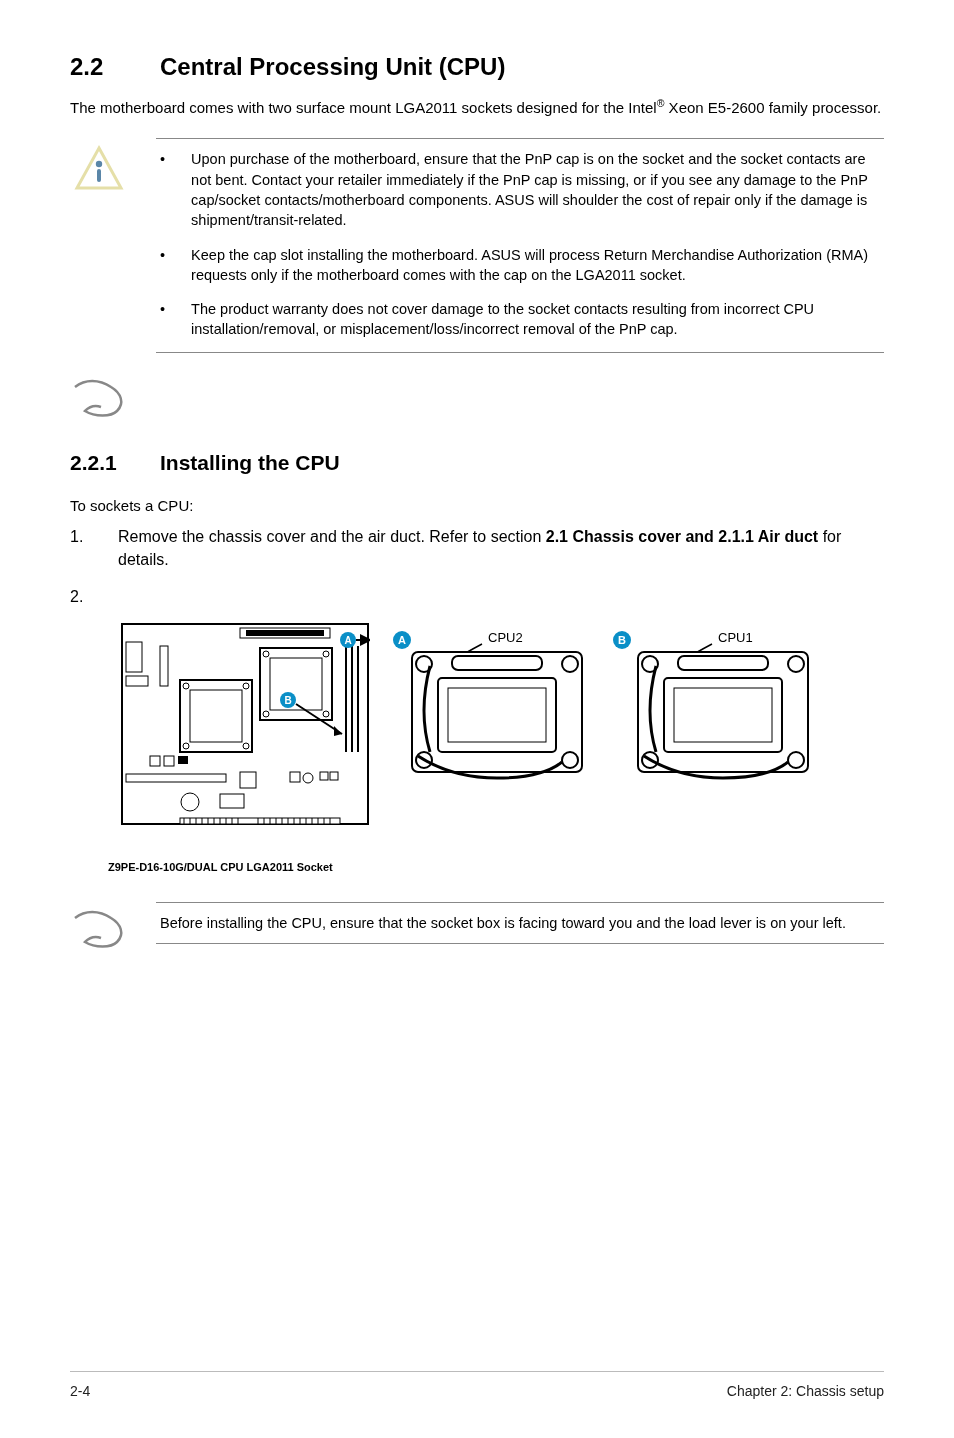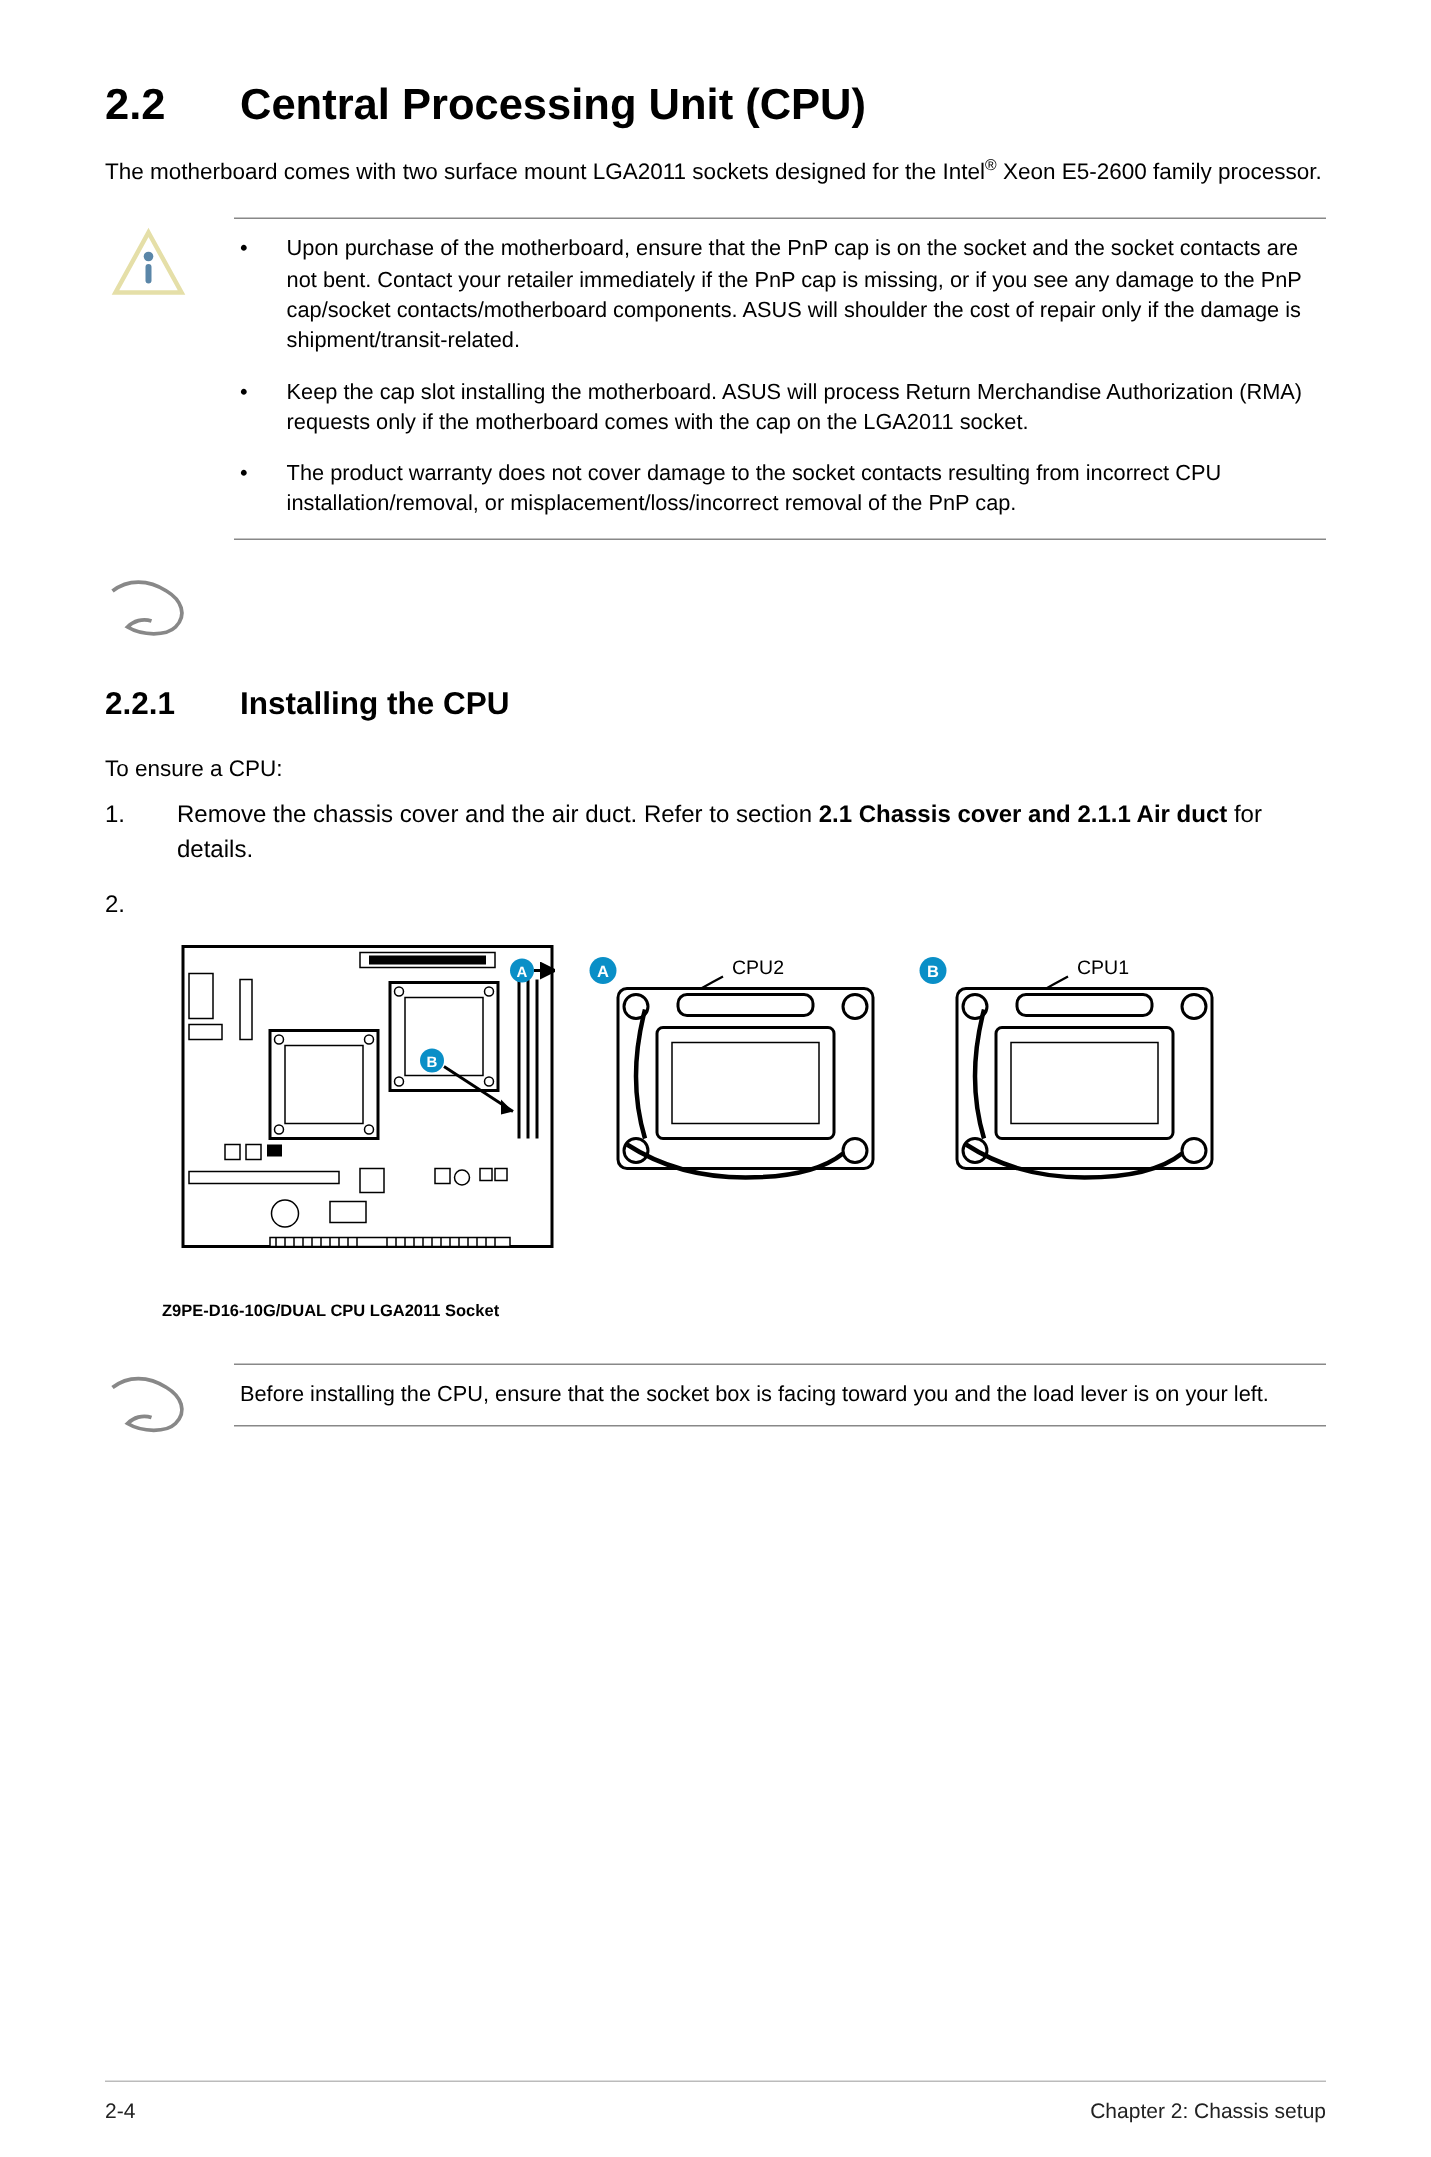--- a/index.html
+++ b/index.html
@@ -7,21 +7,21 @@
   body {
     font-family: Arial, Helvetica, sans-serif;
     background: #fff;
     color: #000;
     padding: 50px 70px 40px 70px;
     position: relative;
     font-size: 15px;
     line-height: 1.4;
   }
   .section-heading {
-    font-size: 29px;
+    font-size: 24px;
     font-weight: bold;
     margin-bottom: 12px;
   }
   .section-heading .num { display: inline-block; width: 90px; }
   .body-text { font-size: 15px; line-height: 1.45; margin-bottom: 20px; }
   .sup { font-size: 0.7em; vertical-align: super; }
   .callout-block {
     display: flex;
     align-items: flex-start;
     gap: 28px;
@@ -76,21 +76,21 @@
   .board-svg { }
   .cpu-svg { }
   .diagram-caption {
     font-weight: bold;
     font-size: 11px;
     margin-left: 38px;
     margin-top: 4px;
   }
   .footer {
     position: absolute;
-    bottom: 20px;
+    bottom: 36px;
     left: 70px;
     right: 70px;
     border-top: 1px solid #bbb;
     padding-top: 10px;
     display: flex;
     justify-content: space-between;
     font-size: 14px;
     color: #222;
   }
   .icon-caution-tri { stroke: #e5dfa8; fill: none; stroke-width: 3; }
@@ -139,21 +139,21 @@
     <svg width="56" height="42" viewBox="0 0 56 42">
       <path class="icon-hand" d="M4 10 C 14 2, 28 2, 40 10 C 50 16, 54 26, 46 34 C 40 40, 24 40, 14 34 C 18 30, 24 28, 30 30"></path>
     </svg>
   </div>
 </div>
 
 <h3 class="subsection-heading">
   <span class="num">2.2.1</span><span>Installing the CPU</span>
 </h3>
 
-<p class="body-text" style="margin-bottom:8px">To ensure a CPU:</p>
+<p class="body-text" style="margin-bottom:8px">To sockets a CPU:</p>
 
 <ol class="step-list">
   <li>
     <span class="step-no">1.</span>
     <span>
       <span>Remove the chassis cover and the air duct. Refer to section </span><b>2.1 Chassis cover and 2.1.1 Air duct</b><span> for details.</span>
     </span>
   </li>
   <li>
     <span class="step-no">2.</span>

